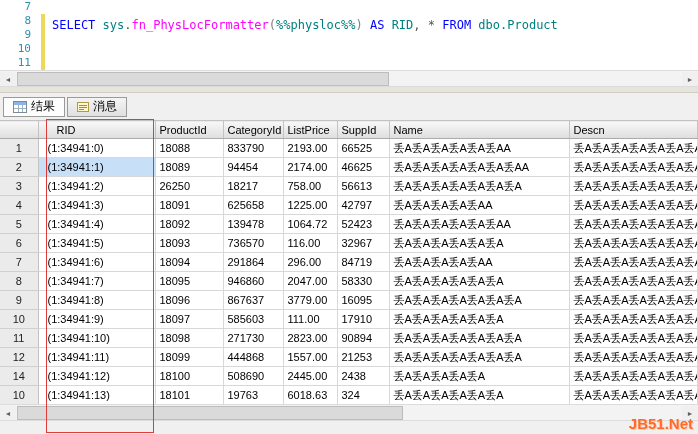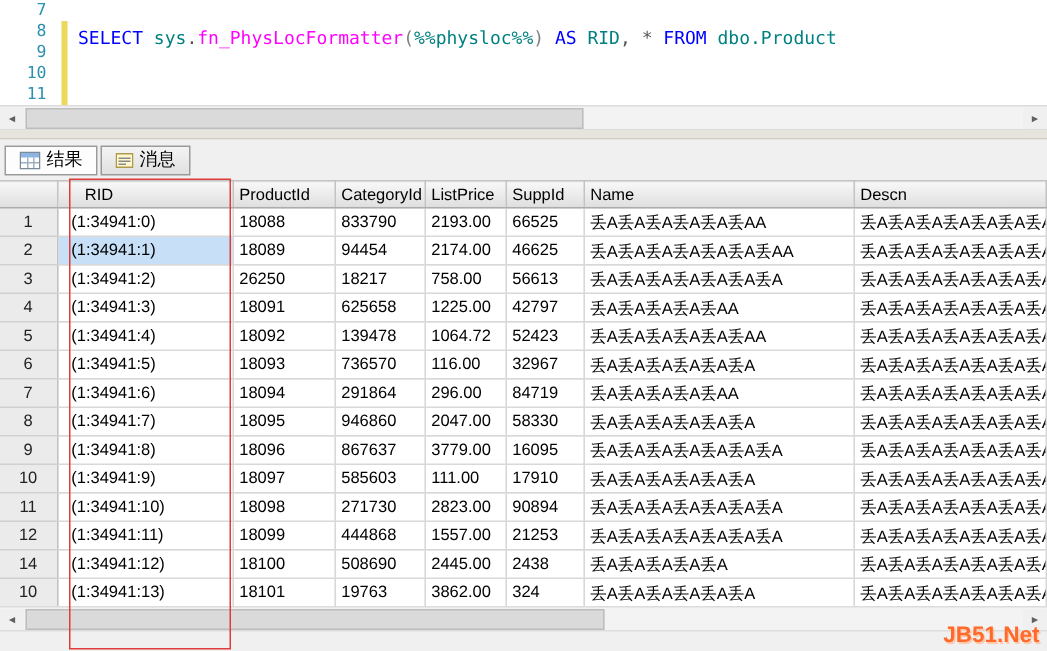--- a/index.html
+++ b/index.html
@@ -265,21 +265,21 @@
     <td class="c-price">2445.00</td>
     <td class="c-supp">2438</td>
     <td class="c-name">丢A丢A丢A丢A丢A</td>
     <td class="c-descn">丢A丢A丢A丢A丢A丢A丢A丢A丢A</td>
   </tr>
         <tr>
     <td class="c-num">10</td>
     <td class="c-rid">(1:34941:13)</td>
     <td class="c-pid">18101</td>
     <td class="c-cid">19763</td>
-    <td class="c-price">3862.00</td>
+    <td class="c-price">6018.63</td>
     <td class="c-supp">324</td>
     <td class="c-name">丢A丢A丢A丢A丢A丢A</td>
     <td class="c-descn">丢A丢A丢A丢A丢A丢A丢A丢A丢A</td>
   </tr>
       </tbody>
   </table>
 
   <div class="hscroll grid-hscroll">
     <div class="sb-btn left">
         <span>◄</span>

